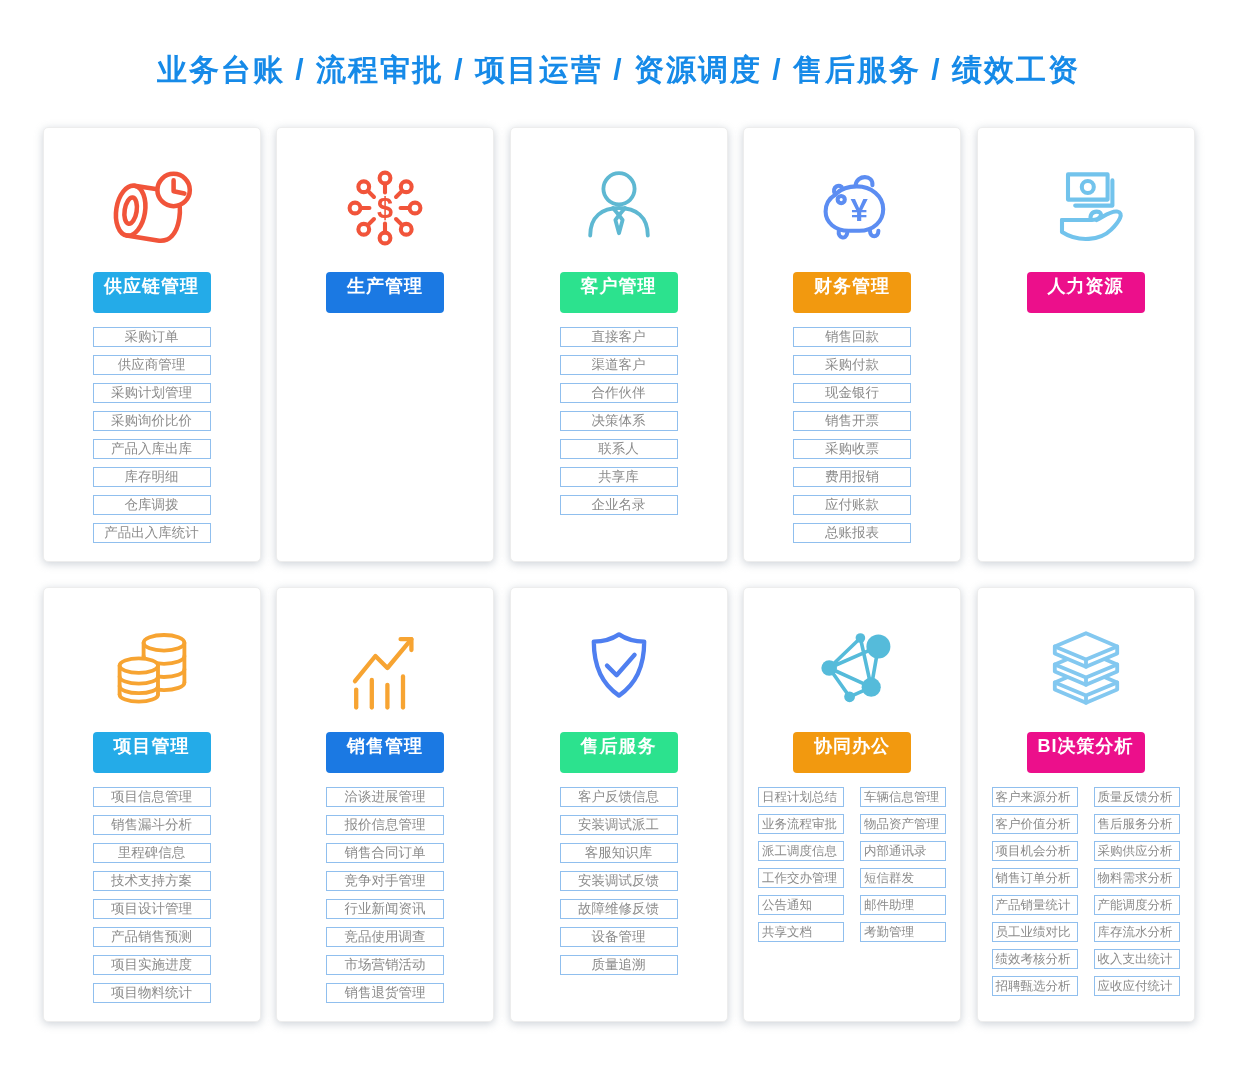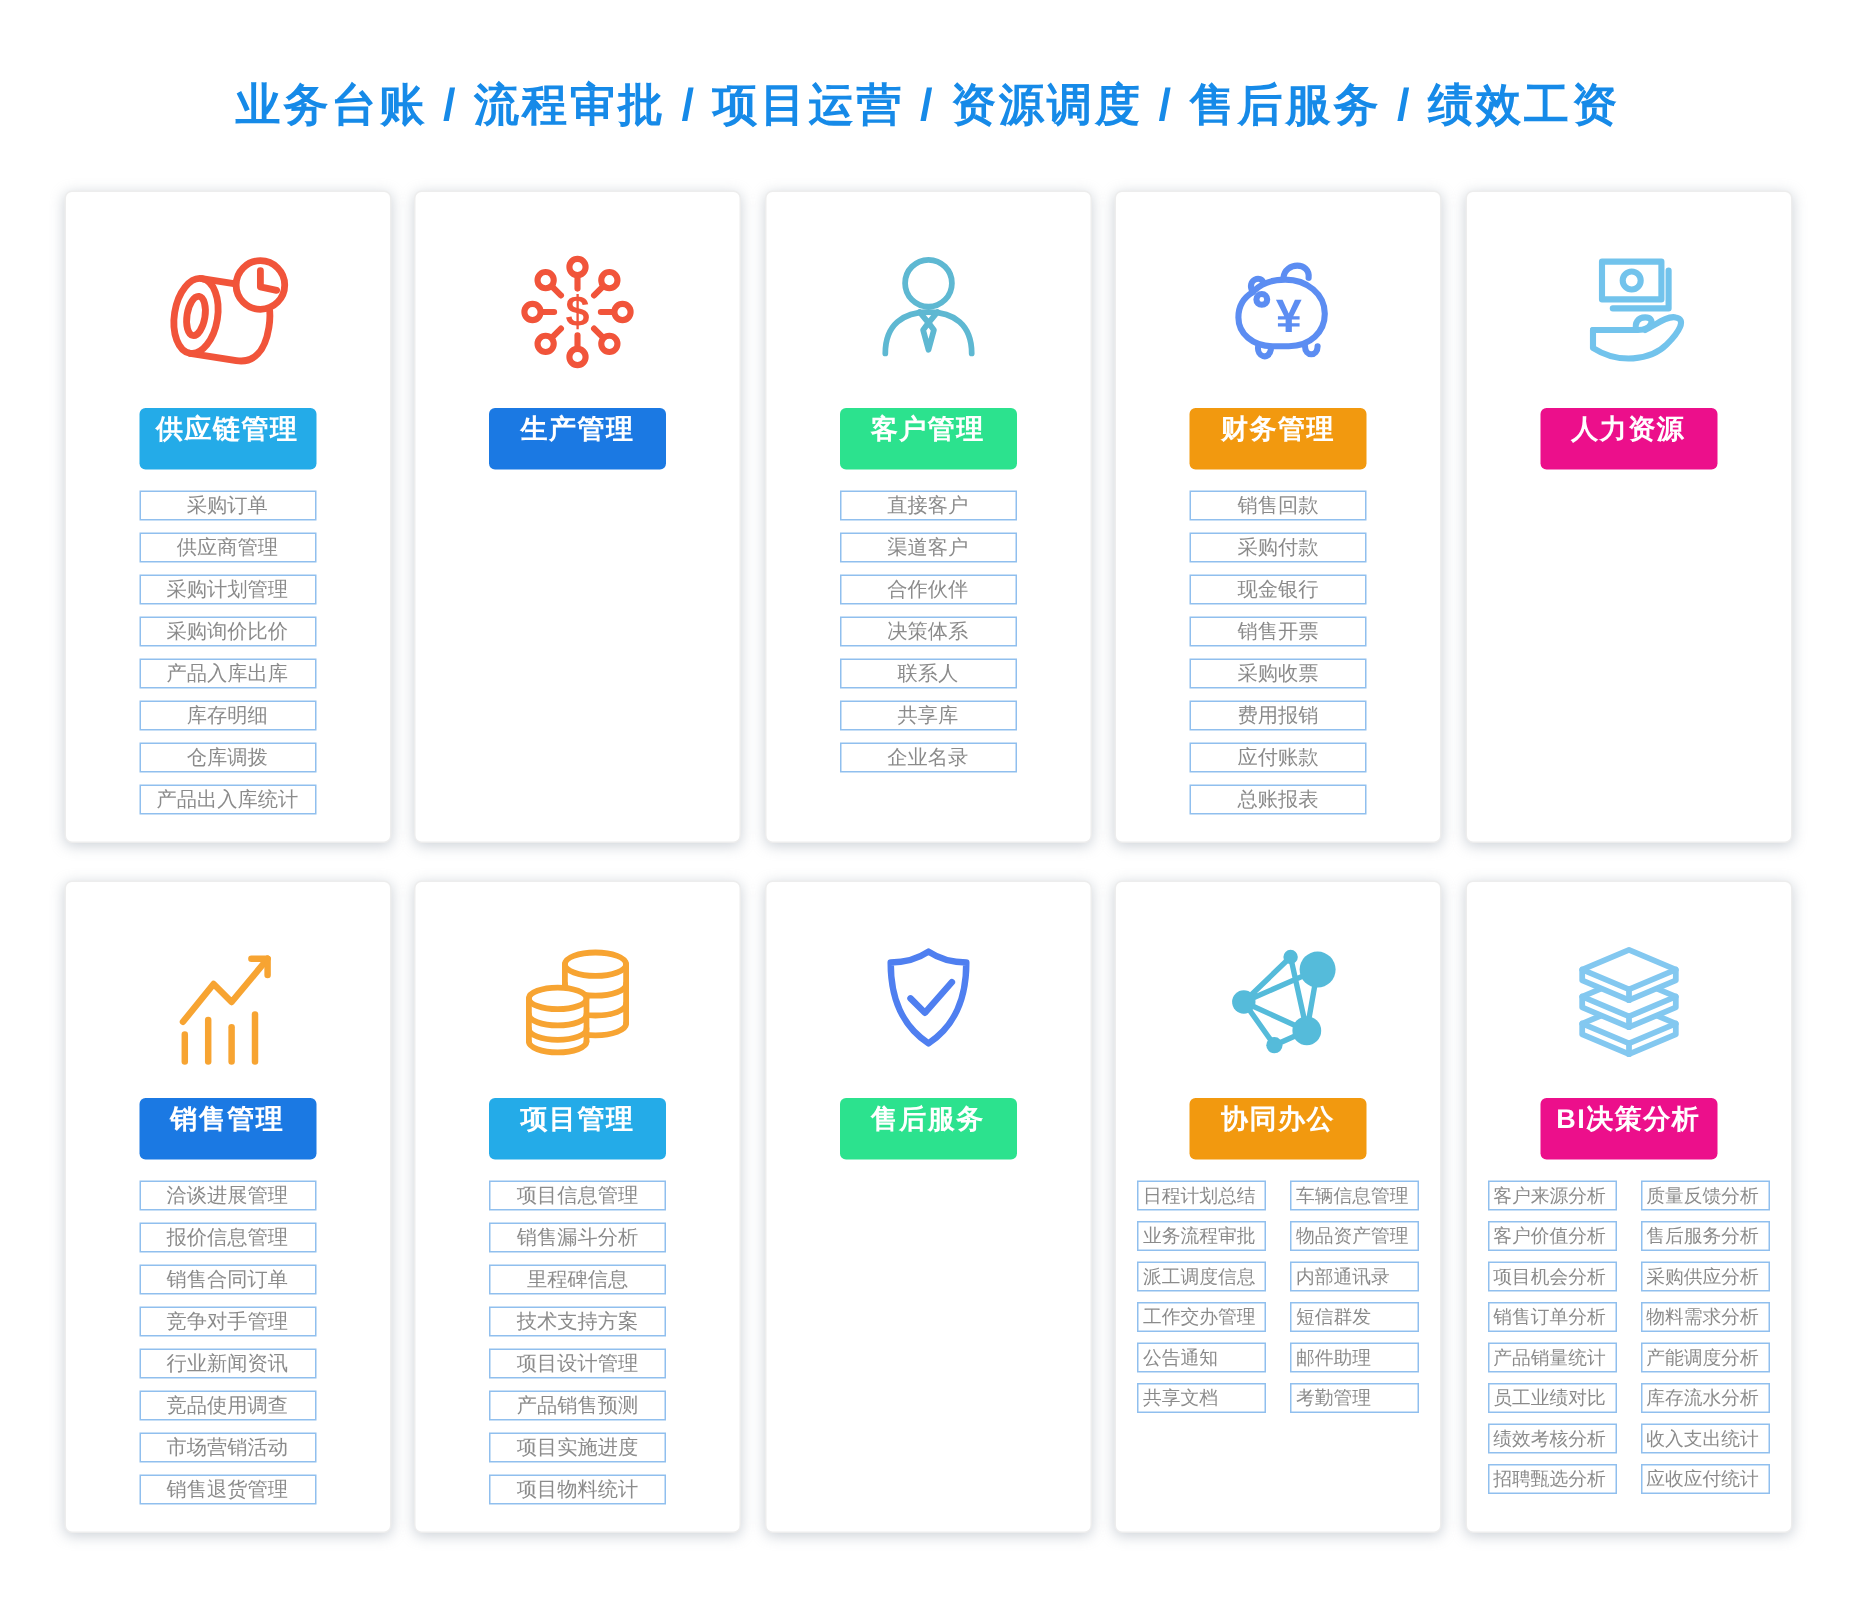--- a/index.html
+++ b/index.html
@@ -128,43 +128,20 @@
             <circle cx="41.5" cy="22.5" r="5"></circle>
    <path d="M62 17 V38 H31"></path>
    <path d="M20 50 H45 C53 50 55 43 49 43 C45 43 43 46 44 50"></path>
    <path d="M20 50 V60 C34 69 52 67 61 58 C68 51 72 44 66 43 C61 42 55 47 49 50"></path>
           </svg>
         </div>
         <div class="pill" style="background: rgb(236, 15, 139);">人力资源</div>
       </div>
       <div class="card">
         <div class="icon-wrap">
-          <svg viewBox="0 0 80 80" fill="none" stroke="#f7a432" stroke-width="3.6" stroke-linecap="round" stroke-linejoin="round">
-   <path d="M15 51 L32 30 L42 40 L62 16"></path>
-            <path d="M53 16 H62 V25"></path>
-   <path d="M16 58 V73"></path>
-            <path d="M29 50 V73"></path>
-            <path d="M42 54 V73"></path>
-            <path d="M55 47 V73"></path>
-          </svg>
-        </div>
-        <div class="pill" style="background: rgb(27, 121, 227);">销售管理</div>
-        <div class="items">
-          <div class="item">洽谈进展管理</div>
-          <div class="item">报价信息管理</div>
-          <div class="item">销售合同订单</div>
-          <div class="item">竞争对手管理</div>
-          <div class="item">行业新闻资讯</div>
-          <div class="item">竞品使用调查</div>
-          <div class="item">市场营销活动</div>
-          <div class="item">销售退货管理</div>
-        </div>
-      </div>
-      <div class="card">
-        <div class="icon-wrap">
           <svg viewBox="0 0 80 80" fill="none" stroke="#f7a432" stroke-width="3.2" stroke-linecap="round">
    <ellipse cx="50" cy="19" rx="17" ry="6.5"></ellipse>
             <path d="M33 19 V52 M67 19 V52"></path>
    <path d="M33 30 A17 6.5 0 0 0 67 30"></path>
             <path d="M33 41 A17 6.5 0 0 0 67 41"></path>
             <path d="M33 52 A17 6.5 0 0 0 67 52"></path>
    <path d="M13 38 A16 6 0 0 1 45 38 L45 62 A16 6 0 0 1 13 62 Z" fill="#fff" stroke="none"></path>
    <ellipse cx="29" cy="38" rx="16" ry="6"></ellipse>
             <path d="M13 38 V62 M45 38 V62"></path>
    <path d="M13 47 A16 6 0 0 0 45 47"></path>
@@ -179,26 +156,58 @@
           <div class="item">里程碑信息</div>
           <div class="item">技术支持方案</div>
           <div class="item">项目设计管理</div>
           <div class="item">产品销售预测</div>
           <div class="item">项目实施进度</div>
           <div class="item">项目物料统计</div>
         </div>
       </div>
       <div class="card">
         <div class="icon-wrap">
+          <svg viewBox="0 0 80 80" fill="none" stroke="#f7a432" stroke-width="3.6" stroke-linecap="round" stroke-linejoin="round">
+   <path d="M15 51 L32 30 L42 40 L62 16"></path>
+            <path d="M53 16 H62 V25"></path>
+   <path d="M16 58 V73"></path>
+            <path d="M29 50 V73"></path>
+            <path d="M42 54 V73"></path>
+            <path d="M55 47 V73"></path>
+          </svg>
+        </div>
+        <div class="pill" style="background: rgb(27, 121, 227);">销售管理</div>
+        <div class="items">
+          <div class="item">洽谈进展管理</div>
+          <div class="item">报价信息管理</div>
+          <div class="item">销售合同订单</div>
+          <div class="item">竞争对手管理</div>
+          <div class="item">行业新闻资讯</div>
+          <div class="item">竞品使用调查</div>
+          <div class="item">市场营销活动</div>
+          <div class="item">销售退货管理</div>
+        </div>
+      </div>
+      <div class="card">
+        <div class="icon-wrap">
           <svg viewBox="0 0 80 80" fill="none" stroke="#4f7ff0" stroke-width="3.6" stroke-linecap="round" stroke-linejoin="round">
    <path d="M40 12 C46 16 54 18 61 18 C61 38 55 53 40 63 C25 53 19 38 19 18 C26 18 34 16 40 12 Z"></path>
    <path d="M30 38 L38 46 L53 29"></path>
           </svg>
         </div>
         <div class="pill" style="background: rgb(44, 226, 142);">售后服务</div>
+        <div class="items">
+          <div class="item">客户反馈信息</div>
+          <div class="item">安装调试派工</div>
+          <div class="item">客服知识库</div>
+          <div class="item">安装调试反馈</div>
+          <div class="item">故障维修反馈</div>
+          <div class="item">设备管理</div>
+          <div class="item">质量追溯</div>
+        </div>
       </div>
       <div class="card">
         <div class="icon-wrap">
           <svg viewBox="0 0 80 80" fill="none" stroke="#55bbda" stroke-width="3" stroke-linecap="round">
    <path d="M21 40 L47 15 M21 40 L62 22 M21 40 L56 56 M21 40 L38 64 M47 15 L56 56 M62 22 L56 56 M56 56 L38 64"></path>
    <circle cx="21" cy="40" r="6.5" fill="#55bbda" stroke="none"></circle>
             <circle cx="62" cy="22" r="10" fill="#55bbda" stroke="none"></circle>
    <circle cx="56" cy="56" r="8" fill="#55bbda" stroke="none"></circle>
             <circle cx="38" cy="64" r="4.5" fill="#55bbda" stroke="none"></circle>
    <circle cx="47" cy="15" r="4" fill="#55bbda" stroke="none"></circle>

